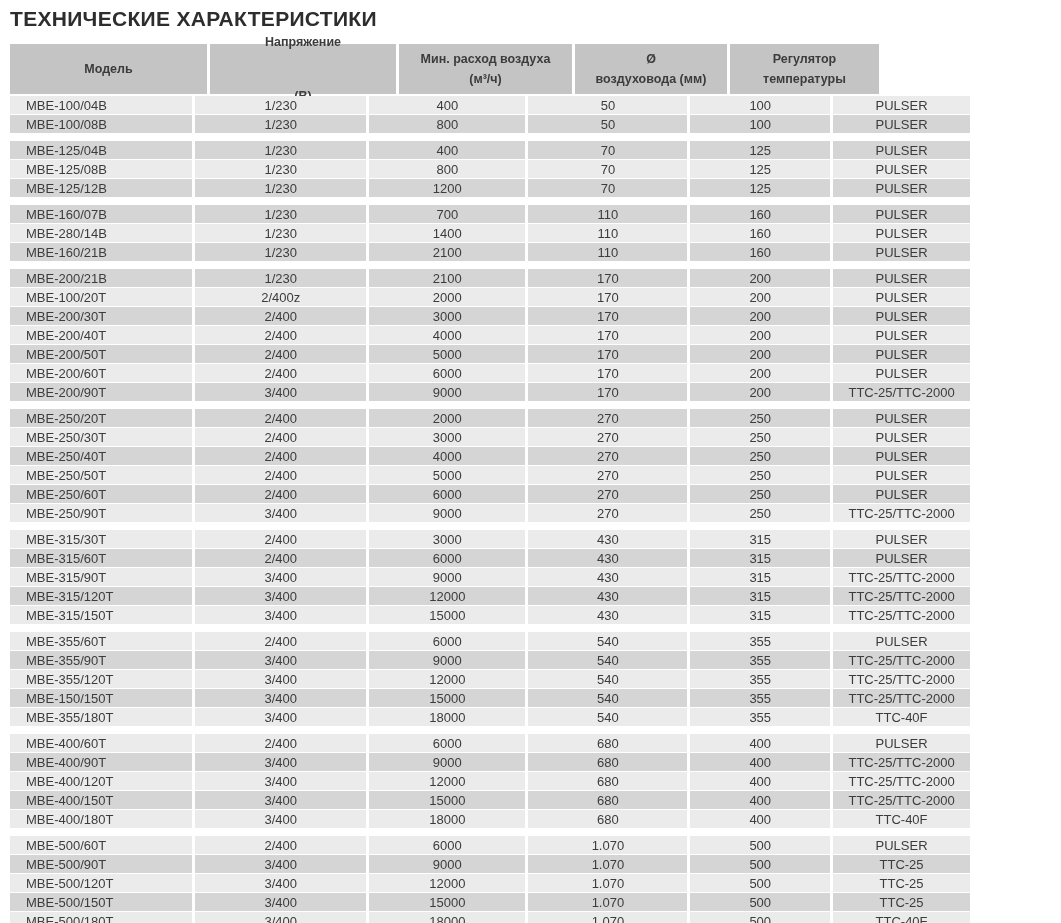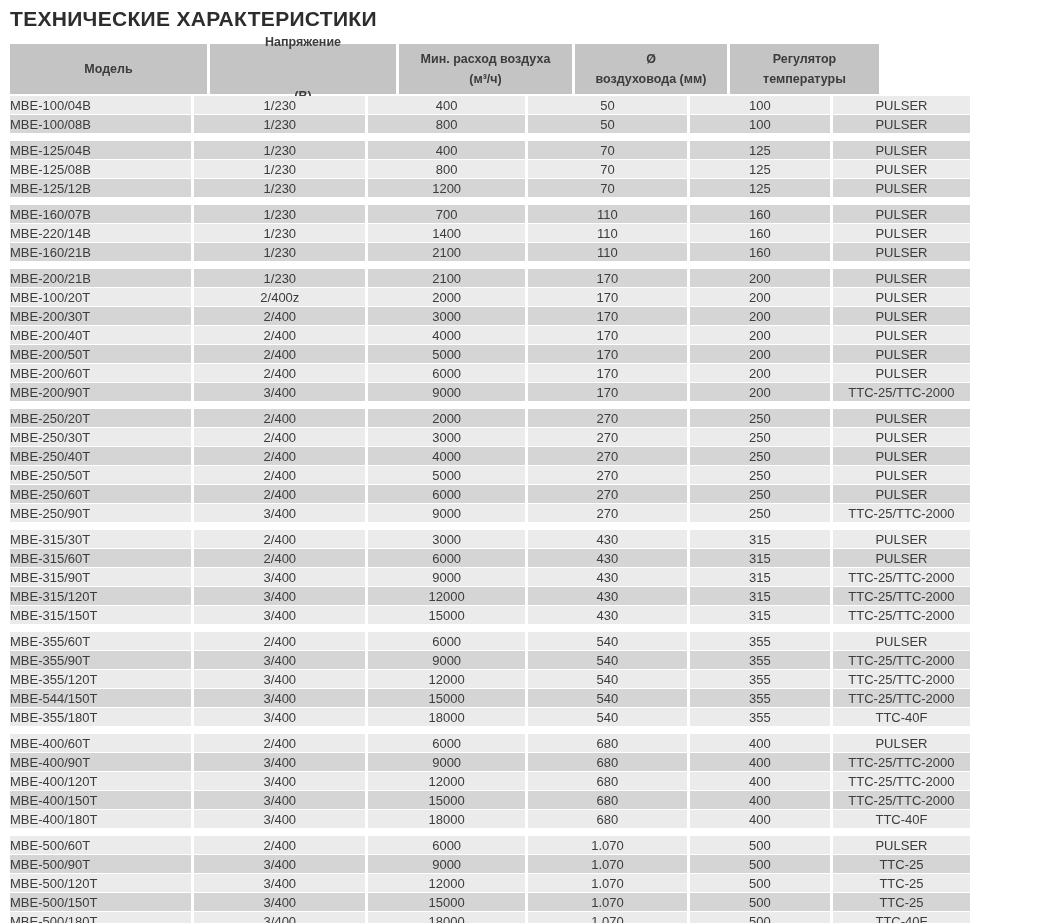--- a/index.html
+++ b/index.html
@@ -46,21 +46,21 @@
   }
   .light .cell { background: var(--rowLight, #ebebeb); }
   .dark  .cell { background: var(--rowDark, #d5d5d5); }
   .c0 { width: 197px; }
   .c1 { width: 186px; gap: 34px; }
   .c2 { width: 170px; }
   .c3 { width: 173px; justify-content: center; }
   .c4 { width: 152px; }
   .c5 { width: 149px; }
   .cell + .cell, .hcell + .hcell { margin-left: 3px; }
-  .cell.c0 { justify-content: flex-start; padding-left: 0; }
+  .cell.c0 { justify-content: flex-start; padding-left: 16px; }
 </style>
 </head>
 <body>
 
 <div class="title">ТЕХНИЧЕСКИЕ ХАРАКТЕРИСТИКИ</div>
 
 <div class="spec-table">
   <div class="hrow">
     <div class="hcell c0">
       <span class="hline">Модель</span>
@@ -126,21 +126,21 @@
       </div>
       <div class="row dark">
         <div class="cell c0">MBE-160/07B</div>
         <div class="cell c1">1/230</div>
         <div class="cell c2">700</div>
         <div class="cell c3">110</div>
         <div class="cell c4">160</div>
         <div class="cell c5">PULSER</div>
       </div>
       <div class="row light">
-        <div class="cell c0">MBE-220/14B</div>
+        <div class="cell c0">MBE-280/14B</div>
         <div class="cell c1">1/230</div>
         <div class="cell c2">1400</div>
         <div class="cell c3">110</div>
         <div class="cell c4">160</div>
         <div class="cell c5">PULSER</div>
       </div>
       <div class="row dark group-end">
         <div class="cell c0">MBE-160/21B</div>
         <div class="cell c1">1/230</div>
         <div class="cell c2">2100</div>
@@ -310,21 +310,21 @@
       </div>
       <div class="row light">
         <div class="cell c0">MBE-355/120T</div>
         <div class="cell c1">3/400</div>
         <div class="cell c2">12000</div>
         <div class="cell c3">540</div>
         <div class="cell c4">355</div>
         <div class="cell c5">TTC-25/TTC-2000</div>
       </div>
       <div class="row dark">
-        <div class="cell c0">MBE-544/150T</div>
+        <div class="cell c0">MBE-150/150T</div>
         <div class="cell c1">3/400</div>
         <div class="cell c2">15000</div>
         <div class="cell c3">540</div>
         <div class="cell c4">355</div>
         <div class="cell c5">TTC-25/TTC-2000</div>
       </div>
       <div class="row light group-end">
         <div class="cell c0">MBE-355/180T</div>
         <div class="cell c1">3/400</div>
         <div class="cell c2">18000</div>

